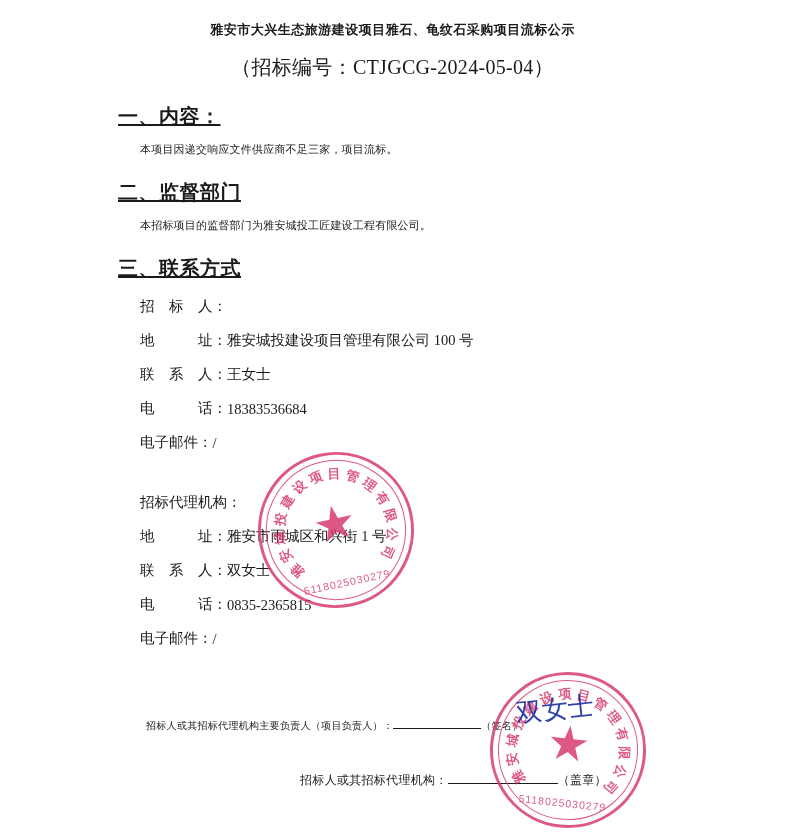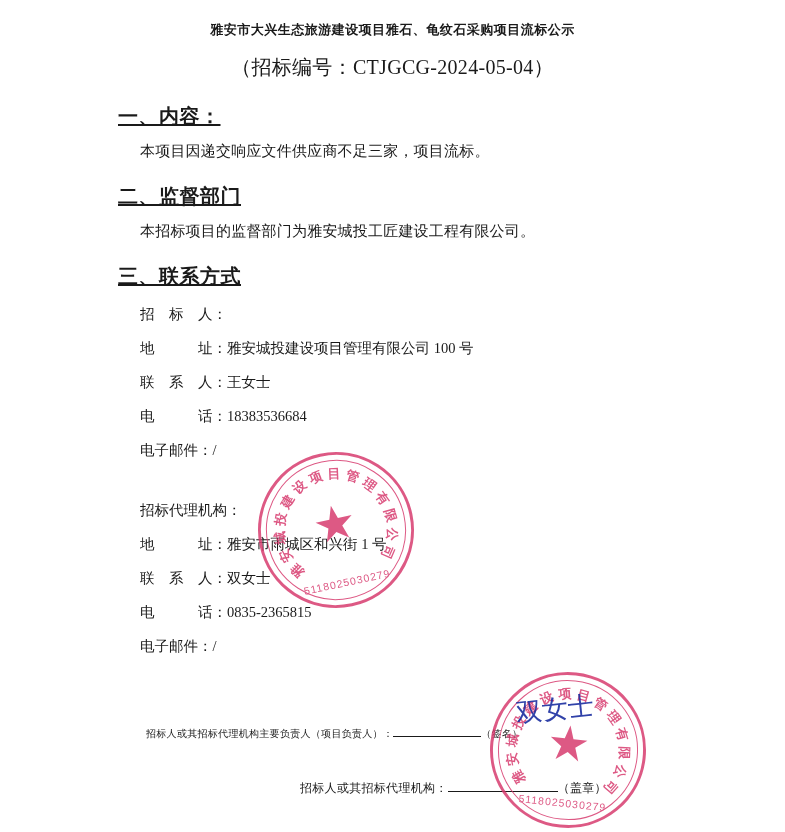--- a/index.html
+++ b/index.html
@@ -38,31 +38,31 @@
   }
   .section-heading {
     font-size: 20px;
     font-weight: bold;
     margin-left: 118px;
     margin-top: 22px;
     letter-spacing: 0.5px;
     text-decoration: underline;
   }
   .body-line {
-    font-size: 15px;
+    font-size: 11px;
     margin-left: 140px;
     margin-top: 12px;
     letter-spacing: 0.2px;
   }
   .kv-row {
     font-size: 14.5px;
     margin-left: 140px;
     margin-top: 15px;
     display: flex;
-    align-items: center;
+    align-items: flex-end;
   }
   .kv-label {
     white-space: pre;
     display: inline-block;
   }
   .kv-value {
     display: inline-block;
   }
   .gap-block {
     height: 26px;

